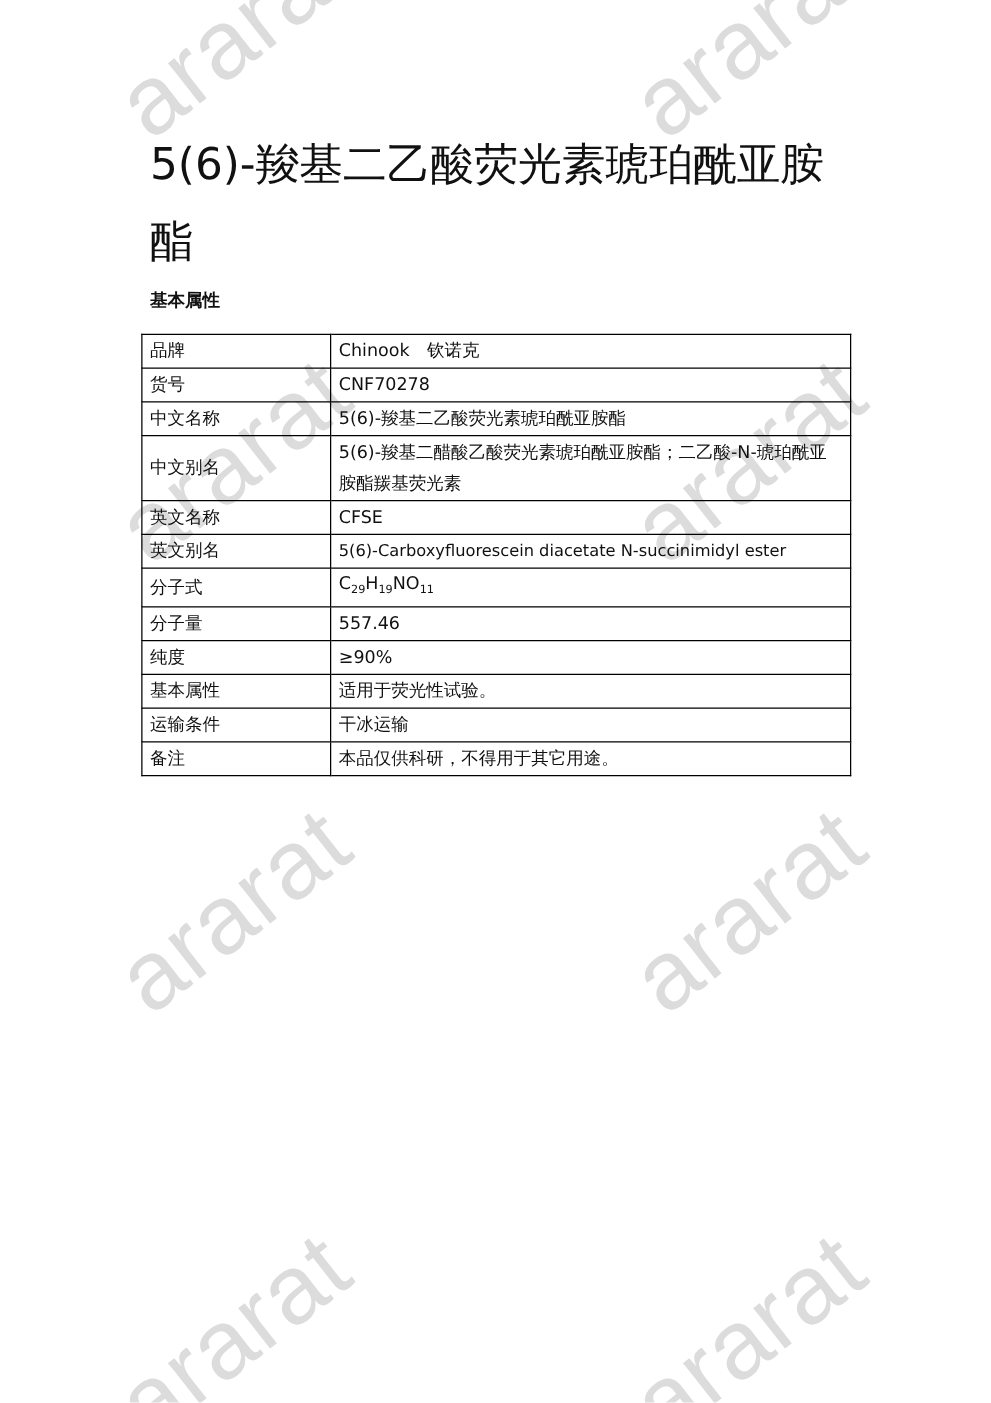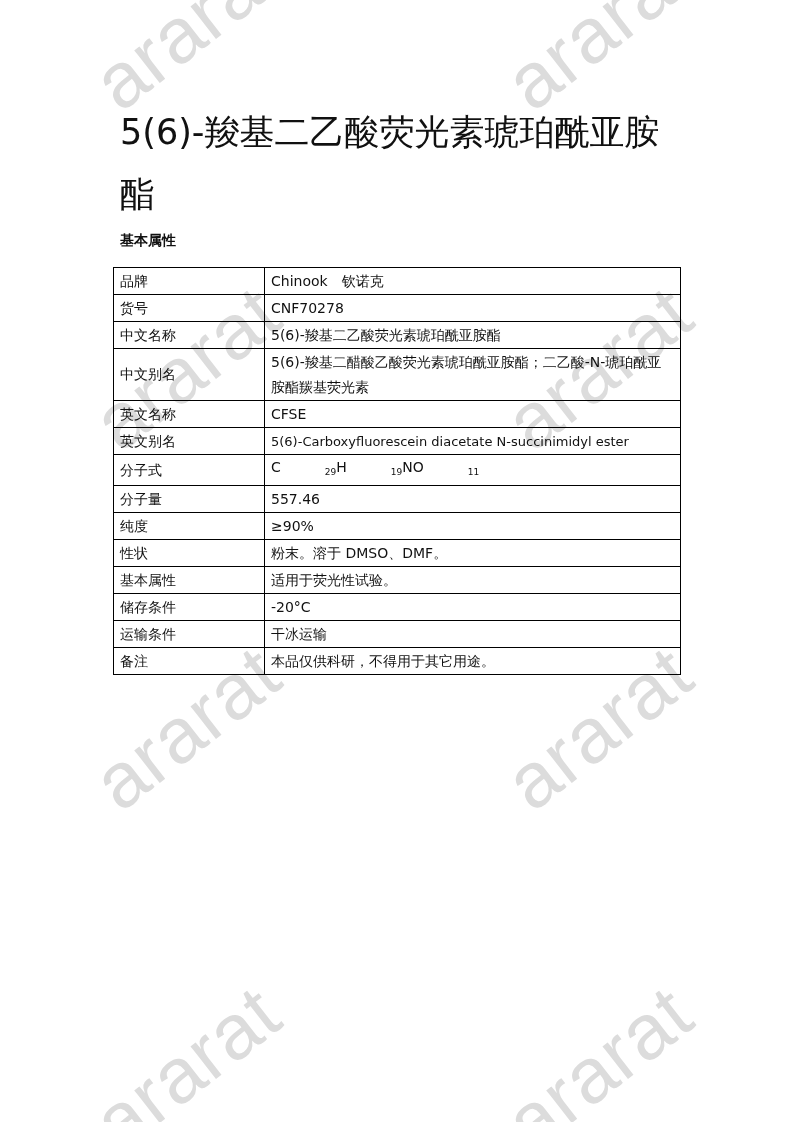--- a/index.html
+++ b/index.html
@@ -22,21 +22,21 @@
   }
   table.props {
     position: absolute; left: 113px; top: 267px; width: 568px;
     border-collapse: collapse; font-size: 14px;
   }
   table.props td {
     border: 1px solid #000; padding: 0 6px; height: 26px; vertical-align: middle; line-height: 25px;
   }
   table.props td.k { width: 138px; }
   table.props tr.tall td { height: 51px; }
-  sub { font-size: 9px; vertical-align: -3px; margin-left: 44px; }
+  sub { font-size: 9px; vertical-align: -3px; }
 </style>
 </head>
 <body>
 
 <div class="wm" style="left:128px; top:45px;">ararat</div>
 <div class="wm" style="left:540px; top:45px;">ararat</div>
 <div class="wm" style="left:128px; top:385px;">ararat</div>
 <div class="wm" style="left:540px; top:385px;">ararat</div>
 <div class="wm" style="left:128px; top:745px;">ararat</div>
 <div class="wm" style="left:540px; top:745px;">ararat</div>
@@ -79,30 +79,22 @@
       </tr>
       <tr>
         <td class="k">分子量</td>
         <td>557.46</td>
       </tr>
       <tr>
         <td class="k">纯度</td>
         <td>≥90%</td>
       </tr>
       <tr>
-        <td class="k">性状</td>
-        <td>粉末。溶于 DMSO、DMF。</td>
-      </tr>
-      <tr>
         <td class="k">基本属性</td>
         <td>适用于荧光性试验。</td>
-      </tr>
-      <tr>
-        <td class="k">储存条件</td>
-        <td>-20°C</td>
       </tr>
       <tr>
         <td class="k">运输条件</td>
         <td>干冰运输</td>
       </tr>
       <tr>
         <td class="k">备注</td>
         <td>本品仅供科研，不得用于其它用途。</td>
       </tr>
     </tbody>

